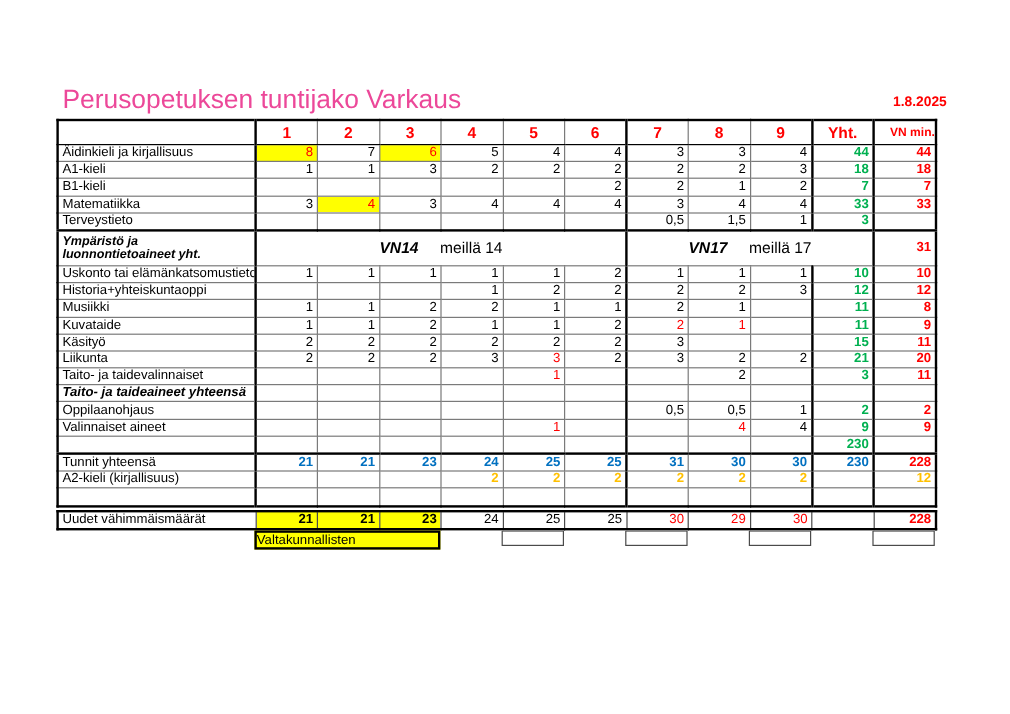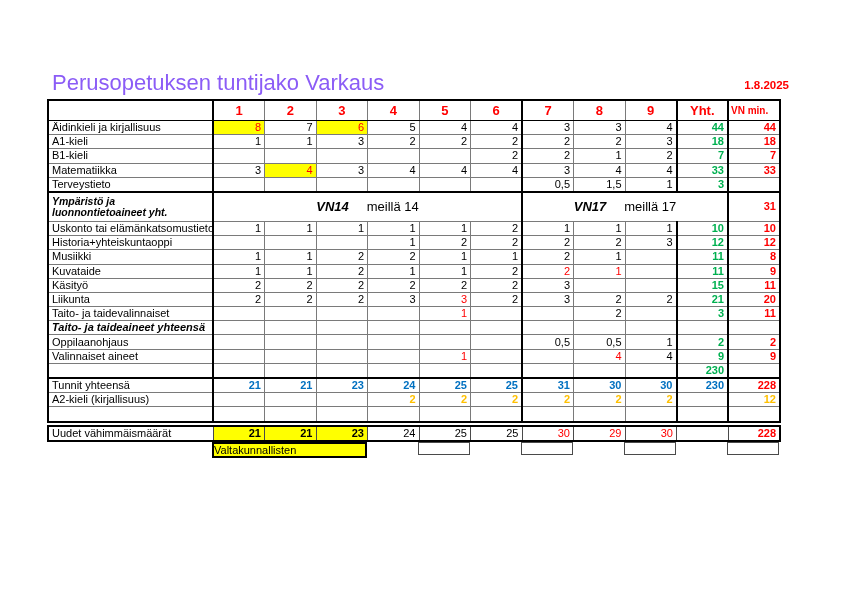--- a/index.html
+++ b/index.html
@@ -1,30 +1,30 @@
 <!DOCTYPE html>
 <html><head>
 <meta charset="utf-8">
 <style>
   html,body{margin:0;padding:0;background:#fff;}
   #canvas{position:relative;width:842px;height:595px;background:#ffffff;overflow:hidden;
           font-family:"Liberation Sans", sans-serif;color:#000;}
-  .title{position:absolute;left:52px;top:70px;font-size:22px;font-weight:400;color:#8b5cf6;white-space:nowrap;}
+  .title{position:absolute;left:52px;top:70px;font-size:22px;font-weight:400;color:#ec4899;white-space:nowrap;}
   .date{position:absolute;left:733px;top:79px;width:56px;font-size:11.5px;font-weight:bold;color:#FF0000;text-align:right;}
   .wrap{position:absolute;left:47px;top:99px;width:736px;}
   table{border-collapse:collapse;table-layout:fixed;width:732px;}
   #mainTable{border:2px solid #000;}
   #minTable{border:2px solid #000;margin-top:2px;}
   td,th{border:1px solid #7a7a7a;padding:0;height:13.2px;font-size:11px;font-weight:normal;
         overflow:hidden;white-space:nowrap;line-height:13px;}
   th{height:19px;}
   .lbl{text-align:left;padding-left:3px;}
   .v{text-align:right;padding-right:3px;}
   .hdr{color:#FF0000;font-weight:bold;font-size:13px;text-align:center;border-bottom:1px solid #000;}
-  .hdr-vn{font-size:10px;text-align:left;padding-left:2px;}
+  .hdr-vn{font-size:10px;text-align:right;padding-left:2px;}
   .thickR{border-right:2px solid #000;}
   .thick-top td, .thick-top th{border-top:2px solid #000;}
   .bi{font-weight:bold;font-style:italic;}
   .tall td{height:27px;}
   .mergedc{text-align:center;font-size:13px;}
   .mergedc .gap{display:inline-block;width:18px;}
   .vnlbl{font-size:10.5px;line-height:11px;padding-top:1px;}
   #minTable td{border:1px solid #4a4a4a;}
   .note-row{position:relative;width:732px;height:18px;}
   .note-cell{position:absolute;box-sizing:border-box;top:0;}

